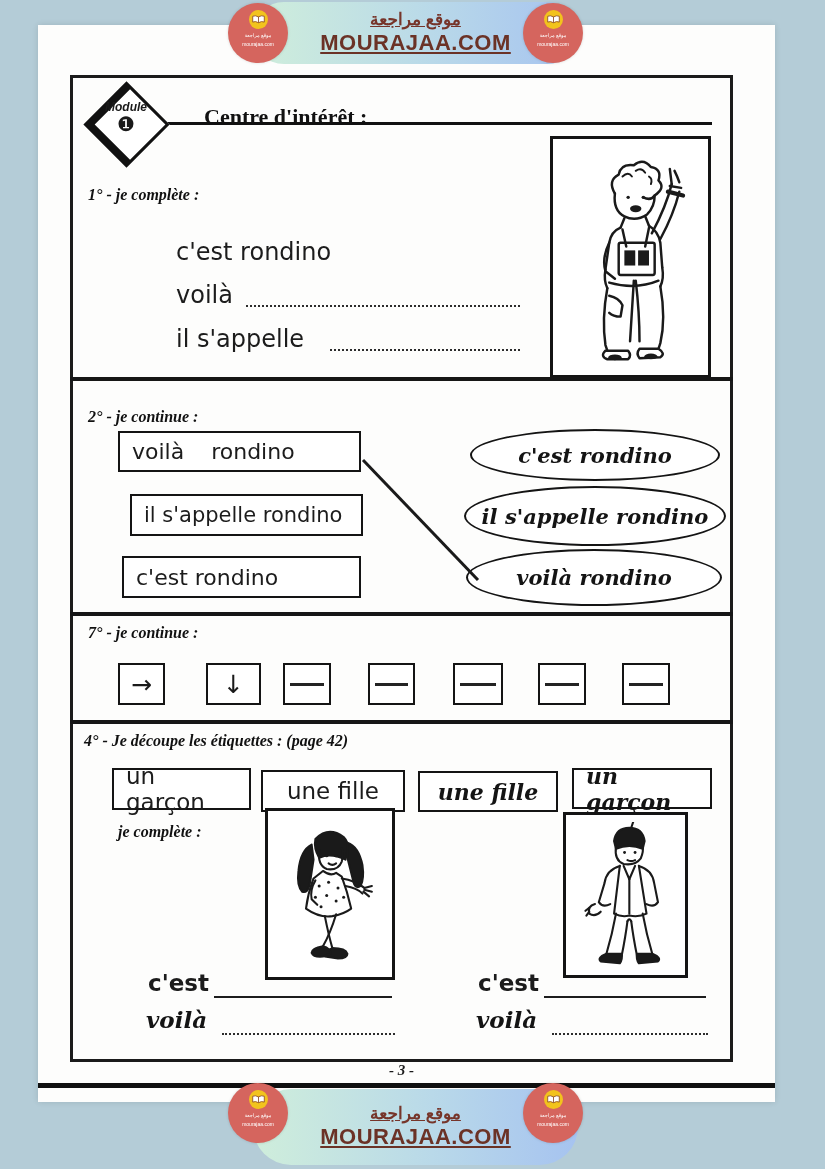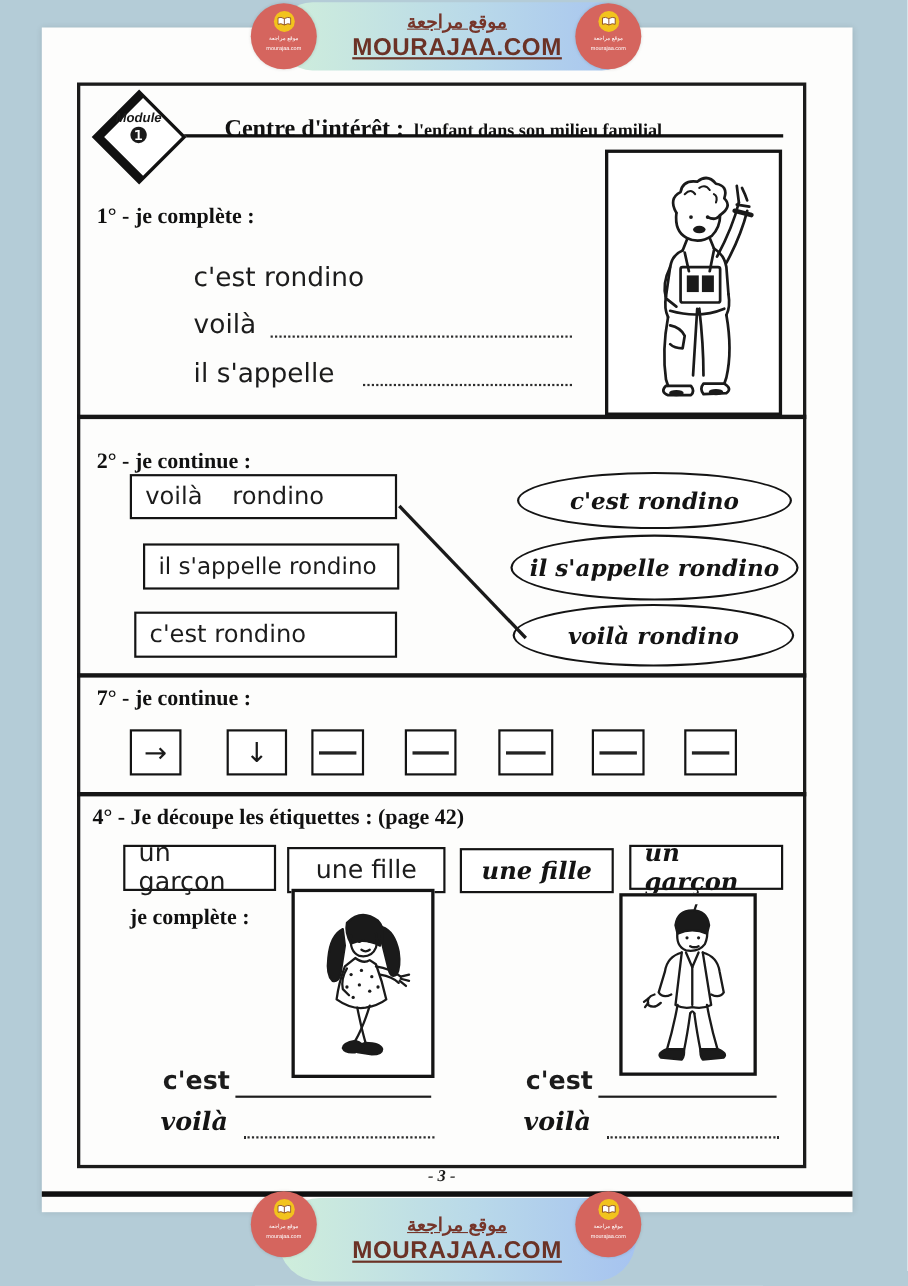--- a/index.html
+++ b/index.html
@@ -26,21 +26,21 @@
     border-left-width:8px;border-bottom-width:8px;transform:rotate(45deg);z-index:3;}
   .module-label{left:84px;top:101px;width:84px;text-align:center;z-index:4;line-height:1;}
   .module-label .m{font-family:Liberation Sans, sans-serif;font-style:italic;font-weight:700;font-size:12px;display:block;}
   .module-label .n{font-size:20px;display:block;margin-top:1px;}
   .title-row{left:204px;top:104px;display:flex;align-items:baseline;gap:9px;white-space:nowrap;z-index:3;}
   .title-main{font-size:22px;}
   .title-sub{font-size:16.5px;}
   .title-rule{left:158px;top:122px;width:554px;height:3px;background:#111;}
 
   
-  .shead{font-size:20px;white-space:nowrap;}
+  .shead{font-size:16px;white-space:nowrap;font-style:italic;}
 
   
   .dotline{height:0;border-bottom:2.6px dotted #2c2c2c;}
   .solidline{height:0;border-bottom:2.4px solid #1d1d1d;}
 
   
   .wbox{border:2.6px solid #141414;display:flex;align-items:center;padding:0 12px;box-sizing:border-box;background:#fff;}
   .oval{border:2.6px solid #141414;border-radius:50%;display:flex;align-items:center;justify-content:center;background:#fff;}
   .gap-wide{word-spacing:20px;}
 
@@ -72,21 +72,20 @@
 <div class="abs frame"></div>
 
 <div class="abs module-diamond"></div>
 <div class="abs module-label">
   <span class="m">Module</span>
   <span class="n">❶</span>
 </div>
 
 <div class="abs title-row">
   <span class="serifbold title-main">Centre d'intérêt :</span>
-  <span class="serifbold title-sub">l'enfant dans son milieu familial</span>
 </div>
 <div class="abs title-rule"></div>
 
 <div class="abs serifbold shead" style="left:88px;top:186px;">1° - je complète :</div>
 <div class="abs print" style="left:176px;top:238px;font-size:24px;">c'est rondino</div>
 <div class="abs print" style="left:176px;top:281px;font-size:24px;">voilà</div>
 <div class="abs dotline" style="left:246px;top:305px;width:274px;"></div>
 <div class="abs print" style="left:176px;top:325px;font-size:24px;">il s'appelle</div>
 <div class="abs dotline" style="left:330px;top:349px;width:190px;"></div>
 

